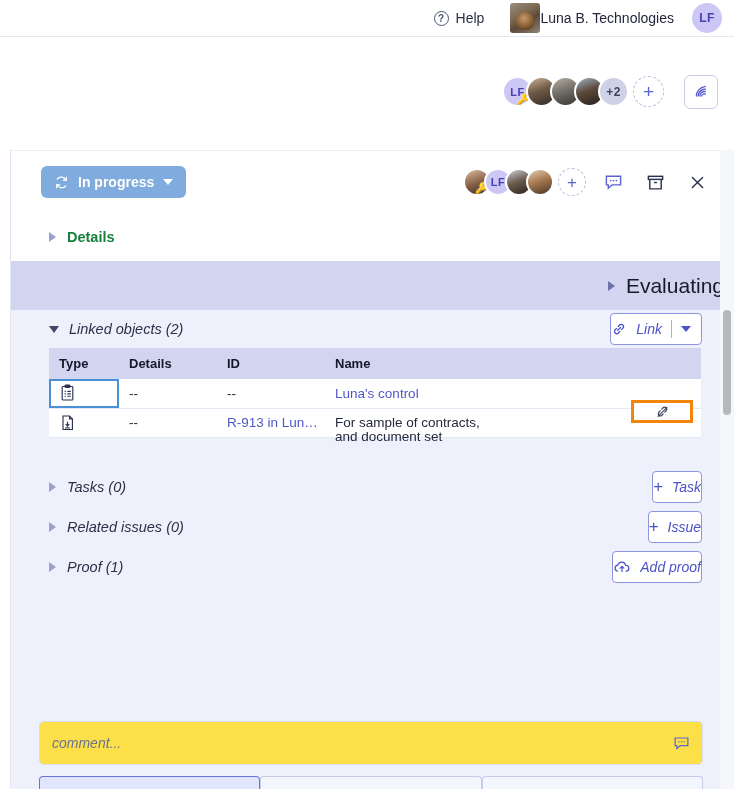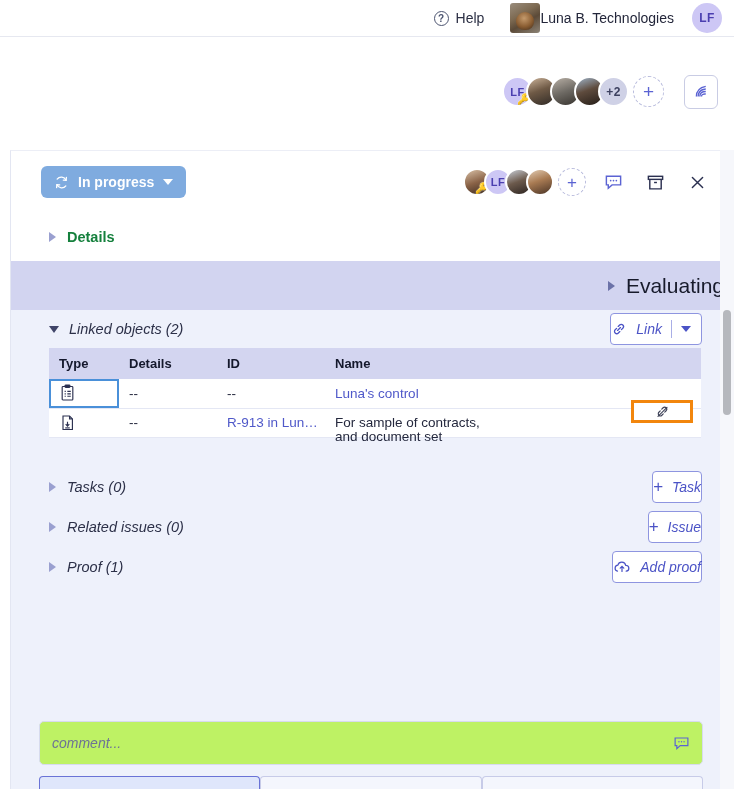--- a/index.html
+++ b/index.html
@@ -158,21 +158,21 @@
   .unlink-wrap { position:relative; width:62px; }
   .unlink-hl {
     position:absolute; right:8px; top:-9px; width:62px; height:23px;
     border:3px solid #f2860d; background:#ffffff;
     display:flex; align-items:center; justify-content:center;
     cursor:pointer;
   }
 
   .comment-area { position:absolute; left:0; bottom:0; width:714px; background:#eef1fb; padding:14px 22px 0 28px; }
   .comment-box {
-    height:44px; background:#bef264; border:1px solid #d7dbee; border-radius:5px;
+    height:44px; background:#fde047; border:1px solid #d7dbee; border-radius:5px;
     display:flex; align-items:center; padding:0 12px;
   }
   .comment-box input {
     flex:1; border:none; outline:none; font-size:14px; font-style:italic;
     color:#6d7395; font-family:"Liberation Sans", sans-serif; background:transparent;
   }
   .comment-box input::placeholder { color:#6d7395; font-style:italic; }
   .tabbar { display:flex; margin-top:11px; height:14px; }
   .tab {
     width:224px; height:22px; border:1px solid #c7cbe8; border-bottom:none;

